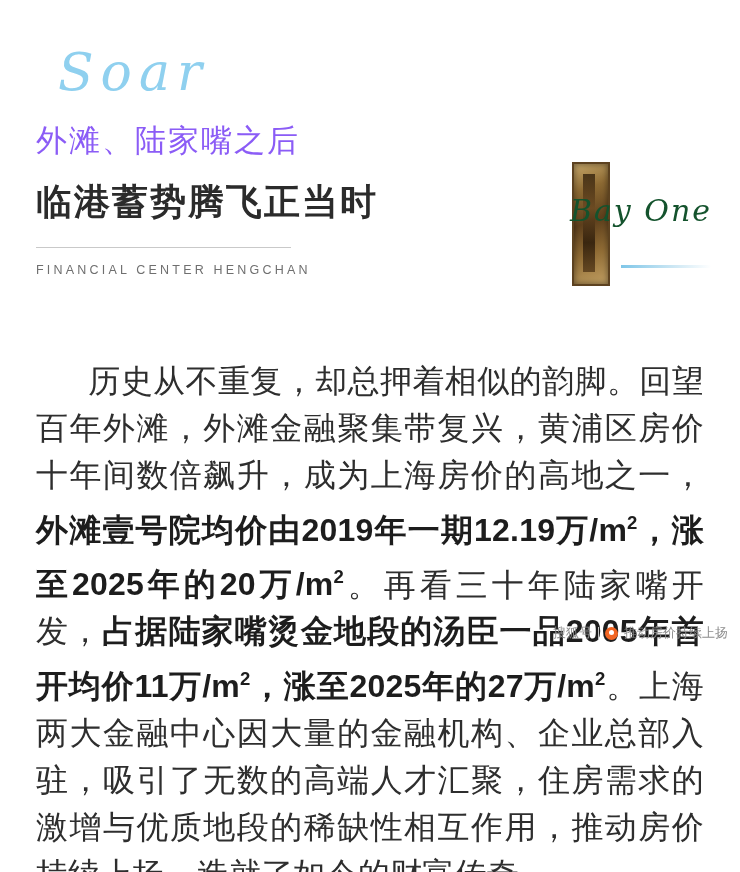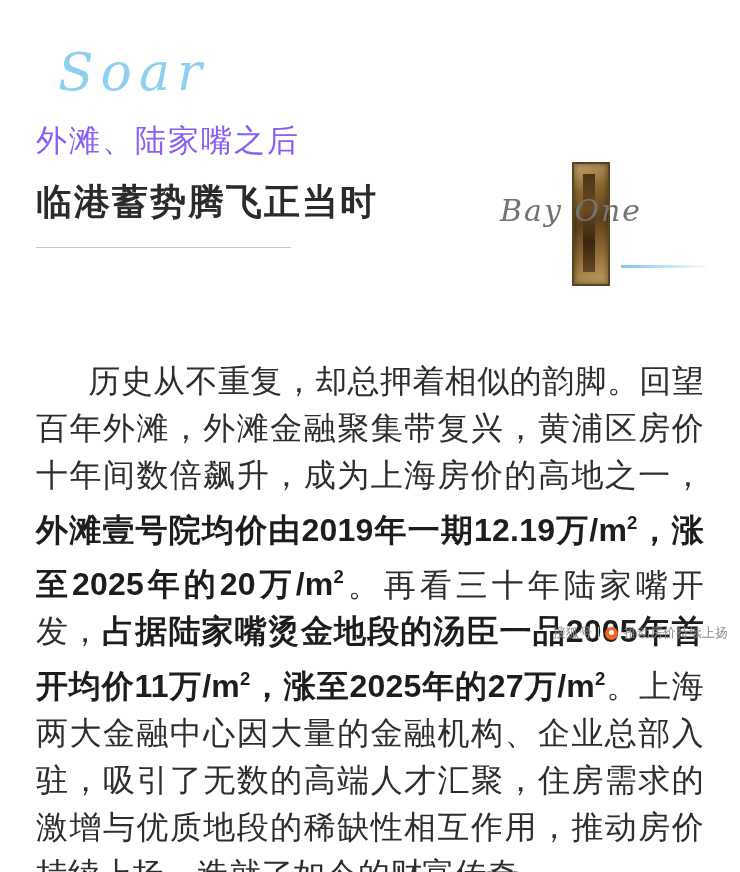--- a/index.html
+++ b/index.html
@@ -111,26 +111,26 @@
     width: 12px;
     height: 98px;
     background: linear-gradient(180deg, #3a2710 0%, #6b4a22 35%, #2e1d0b 70%, #593d1b 100%);
     opacity: 0.85;
   }
   .logo-script {
     position: absolute;
     left: 0;
     top: 36px;
     width: 212px;
-    text-align: left;
+    text-align: right;
     font-family: "DejaVu Serif", "Liberation Serif", serif;
     font-style: italic;
     font-size: 30px;
     letter-spacing: 2px;
-    color: #737373;
+    color: #14532d;
     line-height: 1;
   }
   .logo-underline {
     position: absolute;
     left: 121px;
     top: 105px;
     width: 90px;
     height: 3px;
     background: linear-gradient(90deg, #7fc6e8 0%, #cfe8f4 60%, #ffffff 100%);
   }
@@ -190,20 +190,21 @@
 </head>
 <body>
 
 <div class="page">
 
   <div class="header">
     <div class="script-word">Soar</div>
     <div class="headline-1">外滩、陆家嘴之后</div>
     <div class="headline-2">临港蓄势腾飞正当时</div>
     <div class="rule"></div>
+    <div class="subline">FINANCIAL CENTER HENGCHAN</div>
 
     <div class="logo">
       <div class="logo-mark"></div>
       <div class="logo-script">Bay One</div>
       <div class="logo-underline"></div>
     </div>
   </div>
 
   <div class="body-text">
     <span class="indent"></span><span id="paragraph-content"><span>历史从不重复，却总押着相似的韵脚。回望百年外滩，外滩金融聚集带复兴，黄浦区房价十年间数倍飙升，成为上海房价的高地之一，</span><b>外滩壹号院均价由2019年一期12.19万/m<sup>2</sup>，涨至2025年的20万/m<sup>2</sup></b><span>。再看三十年陆家嘴开发，</span><b>占据陆家嘴烫金地段的汤臣一品2005年首开均价11万/m<sup>2</sup>，涨至2025年的27万/m<sup>2</sup></b><span>。上海两大金融中心因大量的金融机构、企业总部入驻，吸引了无数的高端人才汇聚，住房需求的激增与优质地段的稀缺性相互作用，推动房价持续上扬，造就了如今的财富传奇。</span></span>

